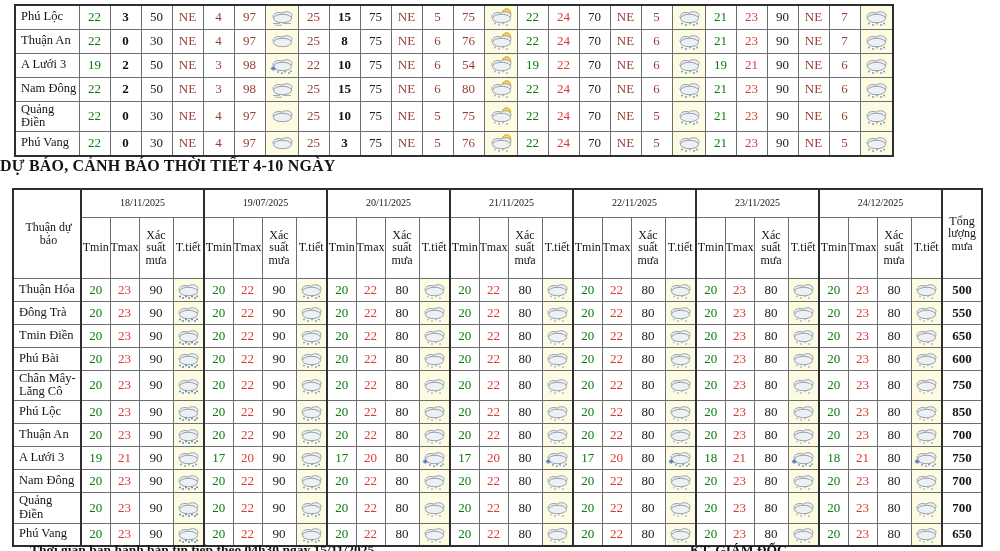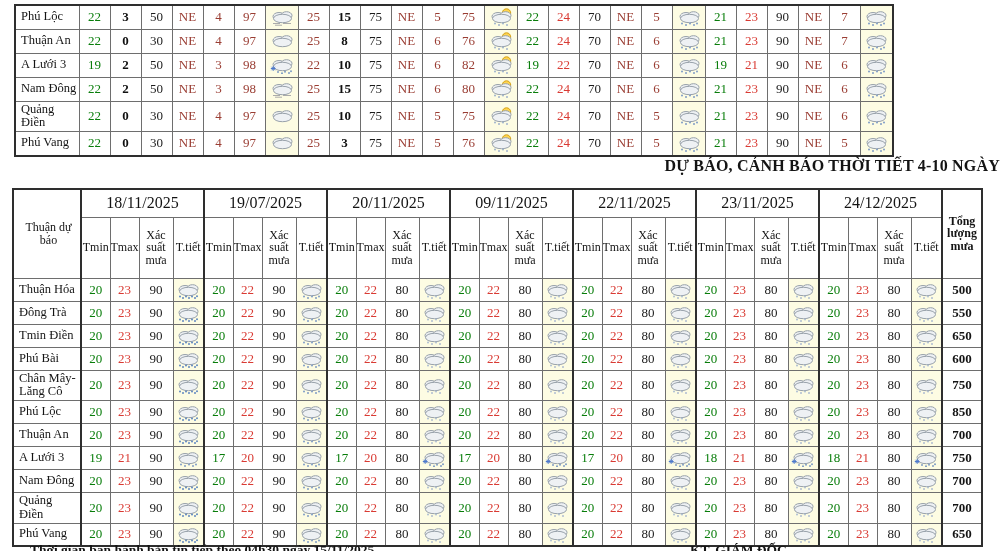--- a/index.html
+++ b/index.html
@@ -11,44 +11,44 @@
   table{border-collapse:collapse;table-layout:fixed;background:#fff}
   td,th{
     border:1px solid #6e6e6e;text-align:center;vertical-align:middle;
     font-size:13px;line-height:1.05;overflow:hidden;font-weight:normal;
   }
   
   #obs{position:absolute;left:14px;top:4px;border:2px solid #2e2e2e}
   #obs td{height:24px}
   
   .title{
-    position:absolute;top:157px;left:0;width:1000px;text-align:right;
+    position:absolute;top:157px;left:0;width:1000px;text-align:left;
     font-weight:bold;font-size:16px;letter-spacing:.2px;
   }
   
   #fc{position:absolute;left:12px;top:188px;border:2px solid #2e2e2e}
   #fc thead tr.dates{height:28px}
   #fc thead tr.sub{height:61px}
   #fc tbody tr{height:23px}
   #fc th{font-size:12px}
-  #fc th.date{font-size:16px}
+  #fc th.date{font-size:10px}
   
   .name{
     text-align:left;padding:1px 2px 1px 5px;font-size:12.5px;line-height:1.1;
     white-space:normal;word-break:keep-all;
   }
   .green{color:var(--tmin-green,#087d0a)}
   .red{color:var(--tmax-red,#d93a33)}
   .maroon{color:var(--maroon,#9a3d33)}
   .bold{font-weight:bold;color:#111}
   .num{color:#1c1c1c}
   .icon-cell{background:var(--icon-bg,#fdfce3);padding:0}
   .icon-cell svg{display:block;margin:0 auto}
   .gsep{border-right:2px solid #2e2e2e}
-  .total-h{font-weight:bold}
+  .total-h{font-weight:normal}
   .total{font-weight:bold}
   
   .footer-left{
     position:absolute;top:542px;left:30px;font-weight:bold;font-size:13.5px;white-space:nowrap;
   }
   .footer-right{
     position:absolute;top:542px;left:690px;font-weight:bold;font-size:13.5px;white-space:nowrap;
   }
 </style>
 </head>
@@ -282,21 +282,21 @@
               <circle cx="20" cy="17" r="1"></circle>
               <circle cx="22" cy="15.3" r="1"></circle>
             </g>
           </svg>
         </td>
         <td class="maroon">22</td>
         <td class="bold">10</td>
         <td class="num">75</td>
         <td class="maroon">NE</td>
         <td class="maroon">6</td>
-        <td class="maroon">82</td>
+        <td class="maroon">54</td>
         <td class="icon-cell">
           <svg width="26" height="18" viewBox="0 0 26 18">
             <circle cx="18.5" cy="5" r="4.2" fill="#ffd54f" stroke="#d4a017"></circle>
             <g fill="#eef1f4" stroke="#98a1aa" stroke-width="1">
               <ellipse cx="10" cy="8.5" rx="6" ry="4"></ellipse>
               <ellipse cx="17.5" cy="7.5" rx="5.5" ry="3.8"></ellipse>
               <ellipse cx="13.5" cy="10.5" rx="9" ry="4.2"></ellipse>
             </g>
             <g fill="#9fb2cc">
               <circle cx="7" cy="15.5" r="1"></circle>
@@ -637,21 +637,21 @@
       <col style="width: 34px;">
       <col style="width: 31px;">
       <col style="width: 40px;">
     </colgroup>
   <thead>
       <tr class="dates">
         <th class="name gsep" rowspan="2" style="text-align: center;">Thuận dự báo</th>
         <th class="date gsep" colspan="4">18/11/2025</th>
         <th class="date gsep" colspan="4">19/07/2025</th>
         <th class="date gsep" colspan="4">20/11/2025</th>
-        <th class="date gsep" colspan="4">09/11/2025</th>
+        <th class="date gsep" colspan="4">21/11/2025</th>
         <th class="date gsep" colspan="4">22/11/2025</th>
         <th class="date gsep" colspan="4">23/11/2025</th>
         <th class="date gsep" colspan="4">24/12/2025</th>
         <th class="total-h" rowspan="2">Tổng lượng mưa</th>
       </tr>
       <tr class="sub">
         <th>Tmin</th>
         <th>Tmax</th>
         <th>Xác suất mưa</th>
         <th class="gsep">T.tiết</th>

